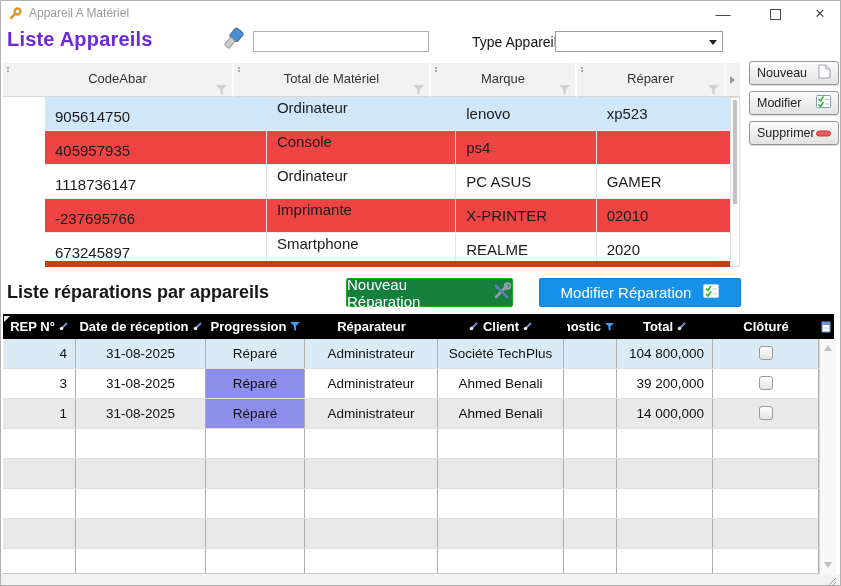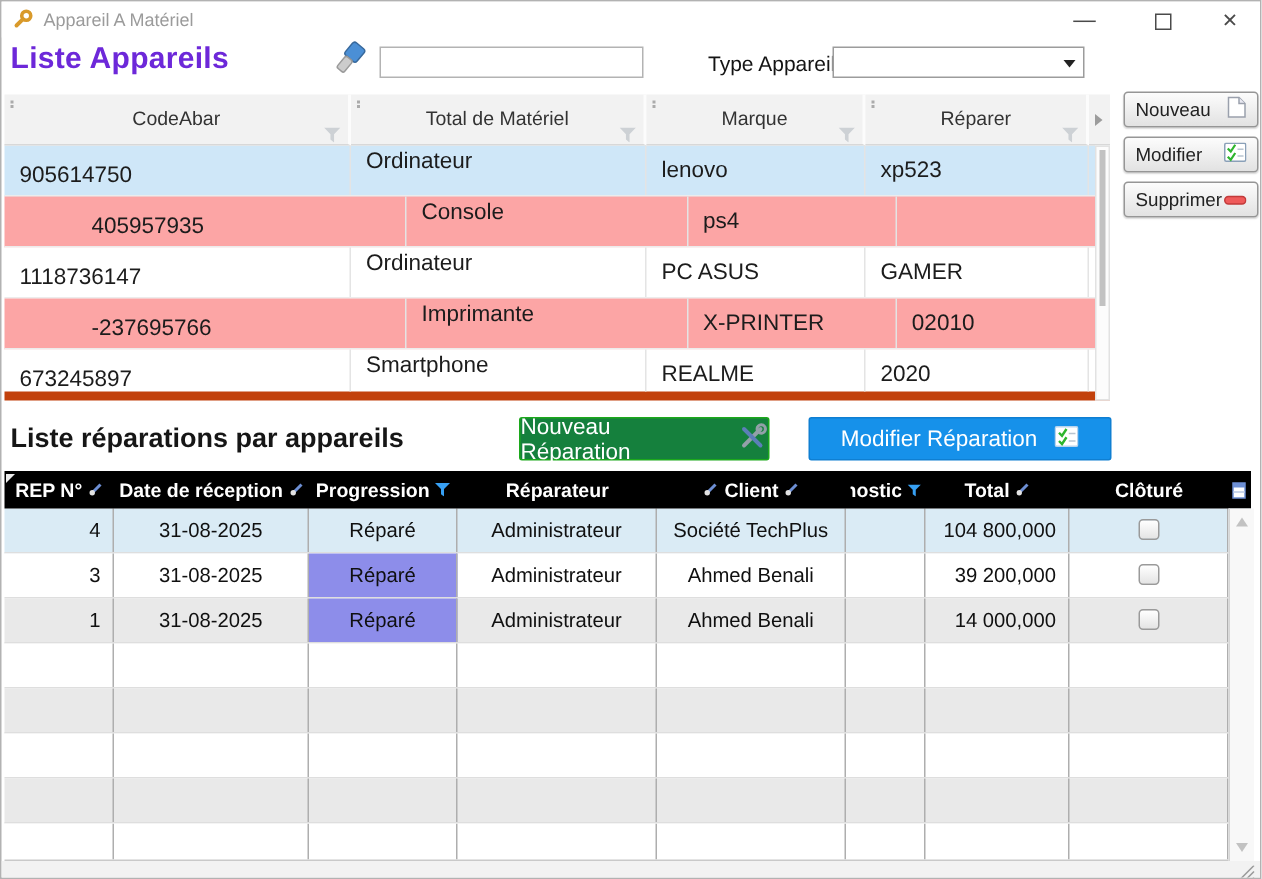--- a/index.html
+++ b/index.html
@@ -31,23 +31,23 @@
   
   .dtable{position:absolute;left:2px;top:62px;width:737px;}
   .dhead{display:flex;height:34px;}
   .dhcell{position:relative;background:#f2f2f2;border-right:2px solid #fcfcfc;border-bottom:1px solid #d8d8d8;
           box-sizing:border-box;text-align:center;font-size:13px;color:#333;line-height:32px;}
   .dots{position:absolute;left:4px;top:4px;width:2px;height:2px;background:#ababab;box-shadow:0 3px 0 #ababab;}
   .dh-funnel{position:absolute;right:5px;top:12px;}
   .dextra{position:relative;background:#f2f2f2;border-bottom:1px solid #d8d8d8;box-sizing:border-box;}
   .chev-right{position:absolute;left:4px;top:13px;width:0;height:0;
               border-top:4px solid transparent;border-bottom:4px solid transparent;border-left:5px solid #9c9c9c;}
-  .drow{display:flex;height:34px;border-bottom:1px solid #ececec;box-sizing:border-box;background:#fff;}
+  .drow{display:flex;height:34px;border-bottom:1px solid #ececec;box-sizing:border-box;background:#fff;margin-left:42px;}
   .drow.sel{background:#cfe7f8;}
-  .drow.cream{background:#fca5a5;padding-left:48px;}
+  .drow.cream{background:#ef4444;}
   .dcell{box-sizing:border-box;border-right:1px solid #e4e4e4;padding-left:10px;font-size:15px;color:#1c1c1c;
          overflow:hidden;white-space:nowrap;}
   .dc0{width:231px;} .dc1{width:197px;} .dc2{width:146px;} .dc3{width:149px;}
   .va-low{padding-top:11px;} .va-top{padding-top:2px;} .va-mid{padding-top:8px;}
   .dscroll{position:absolute;left:727px;top:34px;width:10px;height:170px;background:#fcfcfc;
            border:1px solid #e2e2e2;box-sizing:border-box;}
   .dthumb{position:absolute;left:2px;top:2px;width:4px;height:104px;background:#c2c2c2;}
 
   
   .abtn{position:absolute;left:748px;width:90px;height:24px;display:flex;align-items:center;

